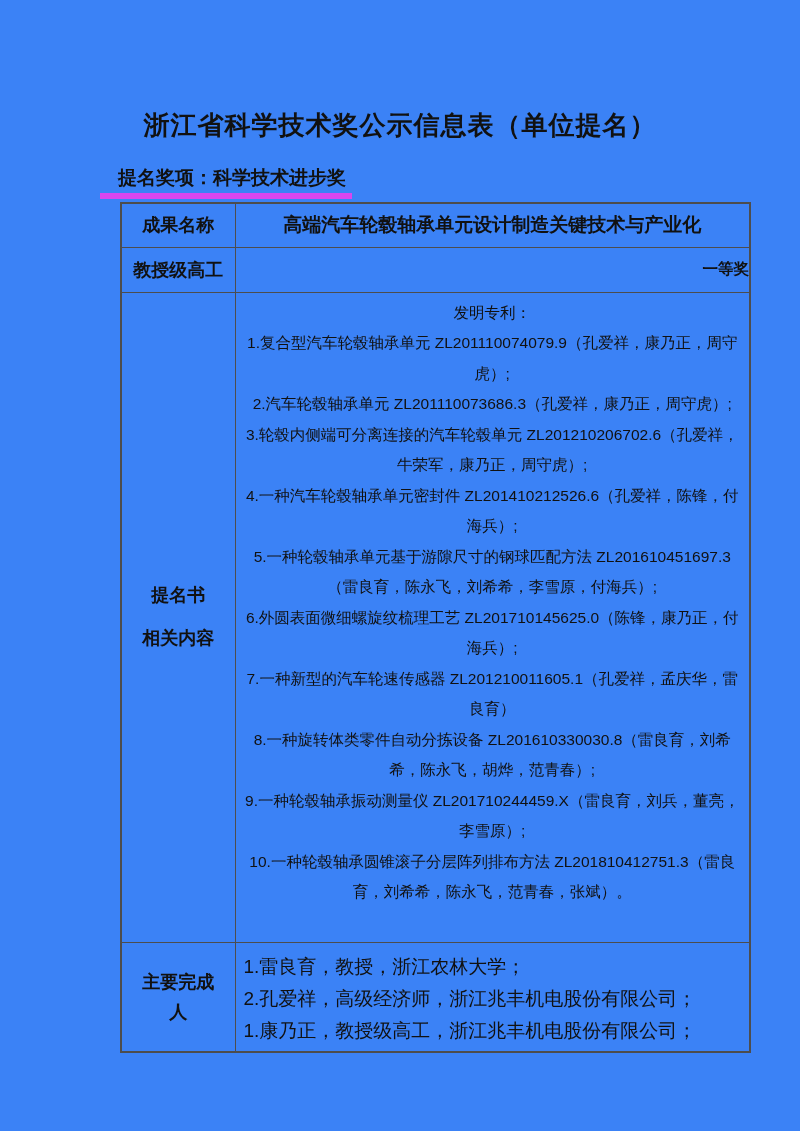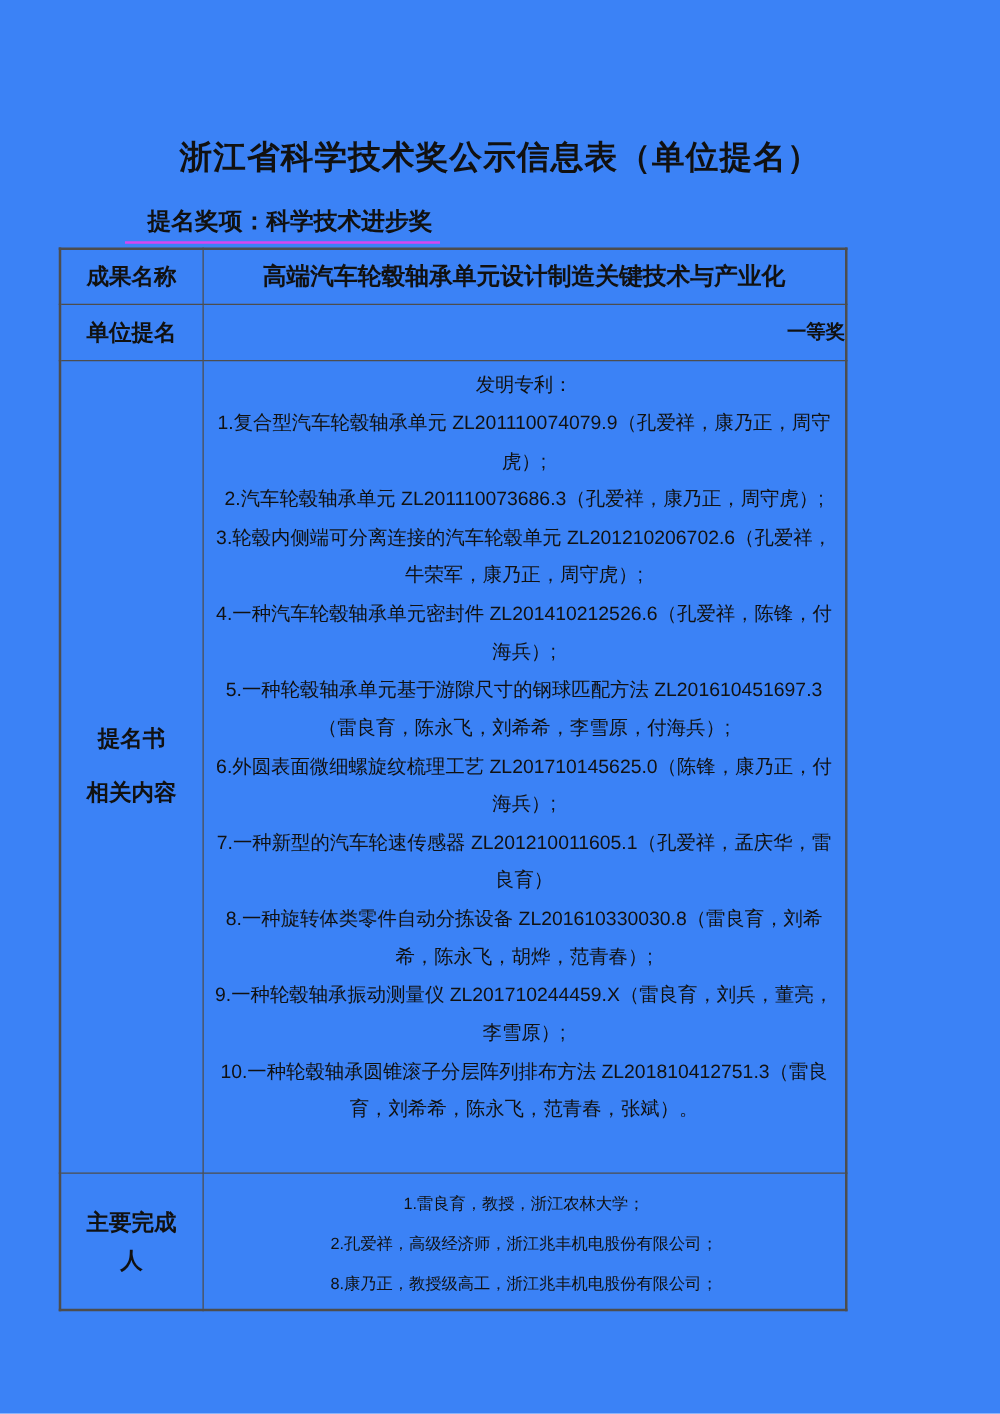--- a/index.html
+++ b/index.html
@@ -24,25 +24,25 @@
     color: #111111;
   }
   .nomination-row {
     margin: 23px 0 0 100px;
     line-height: 24px;
   }
   .nomination-underline {
     display: inline-block;
     font-size: 19px;
     font-weight: bold;
-    border-bottom: 2px solid #d946ef;
+    border-bottom: 6px solid #d946ef;
     padding: 0 6px 3px 18px;
   }
   table.info-table {
-    margin-left: 47px;
+    margin-left: 120px;
     margin-top: 3px;
     width: 629px;
     border-collapse: collapse;
     table-layout: fixed;
     padding-left: 43px;
   }
   table.info-table, table.info-table td {
     border: 1px solid #4d4d4d;
   }
   table.info-table { border: 2px solid #4d4d4d; }
@@ -72,22 +72,22 @@
     vertical-align: top;
     text-align: center;
     font-size: 15.5px;
     font-weight: normal;
     line-height: 30.5px;
     padding: 5px 8px 4px 8px;
     word-break: break-word;
   }
   td.people-cell {
     vertical-align: top;
-    text-align: center;
-    font-size: 13px;
+    text-align: left;
+    font-size: 19px;
     font-weight: normal;
     line-height: 32px;
     padding: 8px 8px 4px 8px;
   }
   .patent-item, .person-item, .patents-heading { display: block; }
 </style>
 </head>
 <body>
 
 <div class="page">
@@ -106,21 +106,21 @@
       <col style="width:515px">
     </colgroup>
 
     <tbody>
         <tr class="row-result-name">
       <td class="label-cell">成果名称</td>
       <td class="value-cell">高端汽车轮毂轴承单元设计制造关键技术与产业化</td>
     </tr>
 
     <tr class="row-grade">
-      <td class="label-cell">单位提名</td>
+      <td class="label-cell">教授级高工</td>
       <td class="value-cell" style="font-size:15.5px;text-align:right;">一等奖</td>
     </tr>
 
     <tr class="row-content">
       <td class="label-cell tall">
         <span class="label-line">提名书</span>
         <span class="label-line">相关内容</span>
       </td>
       <td class="content-cell">
         <span class="patents-heading">发明专利：</span>
@@ -138,19 +138,19 @@
     </tr>
 
     <tr class="row-completers">
       <td class="label-cell">
         <span class="label-line">主要完成</span>
         <span class="label-line">人</span>
       </td>
       <td class="people-cell">
         <span class="person-item">1.雷良育，教授，浙江农林大学；</span>
         <span class="person-item">2.孔爱祥，高级经济师，浙江兆丰机电股份有限公司；</span>
-        <span class="person-item">8.康乃正，教授级高工，浙江兆丰机电股份有限公司；</span>
+        <span class="person-item">1.康乃正，教授级高工，浙江兆丰机电股份有限公司；</span>
       </td>
     </tr>
   </tbody>
     </table>
 
 </div>
 
 </body></html>

